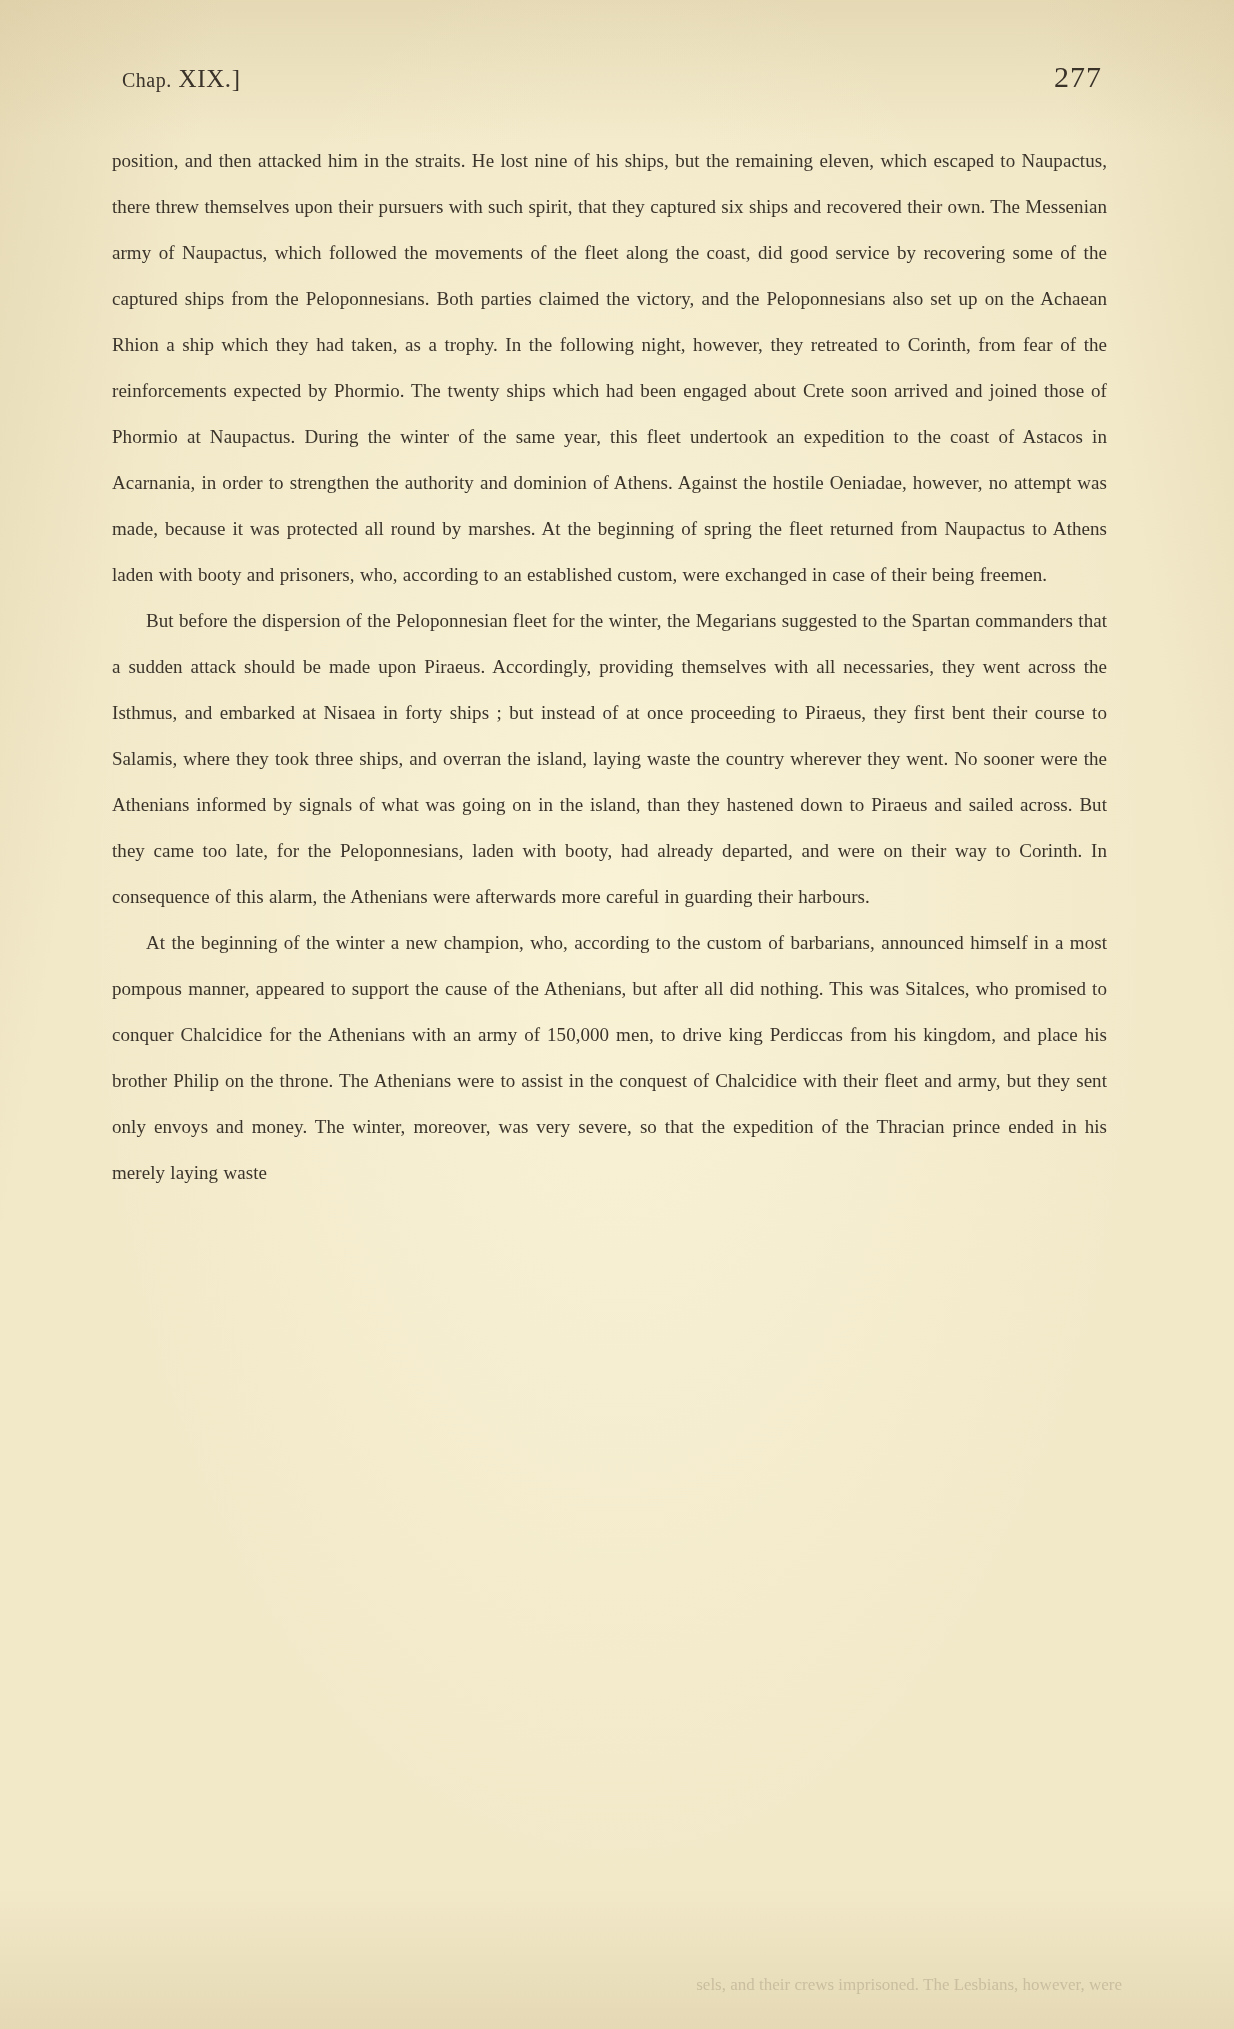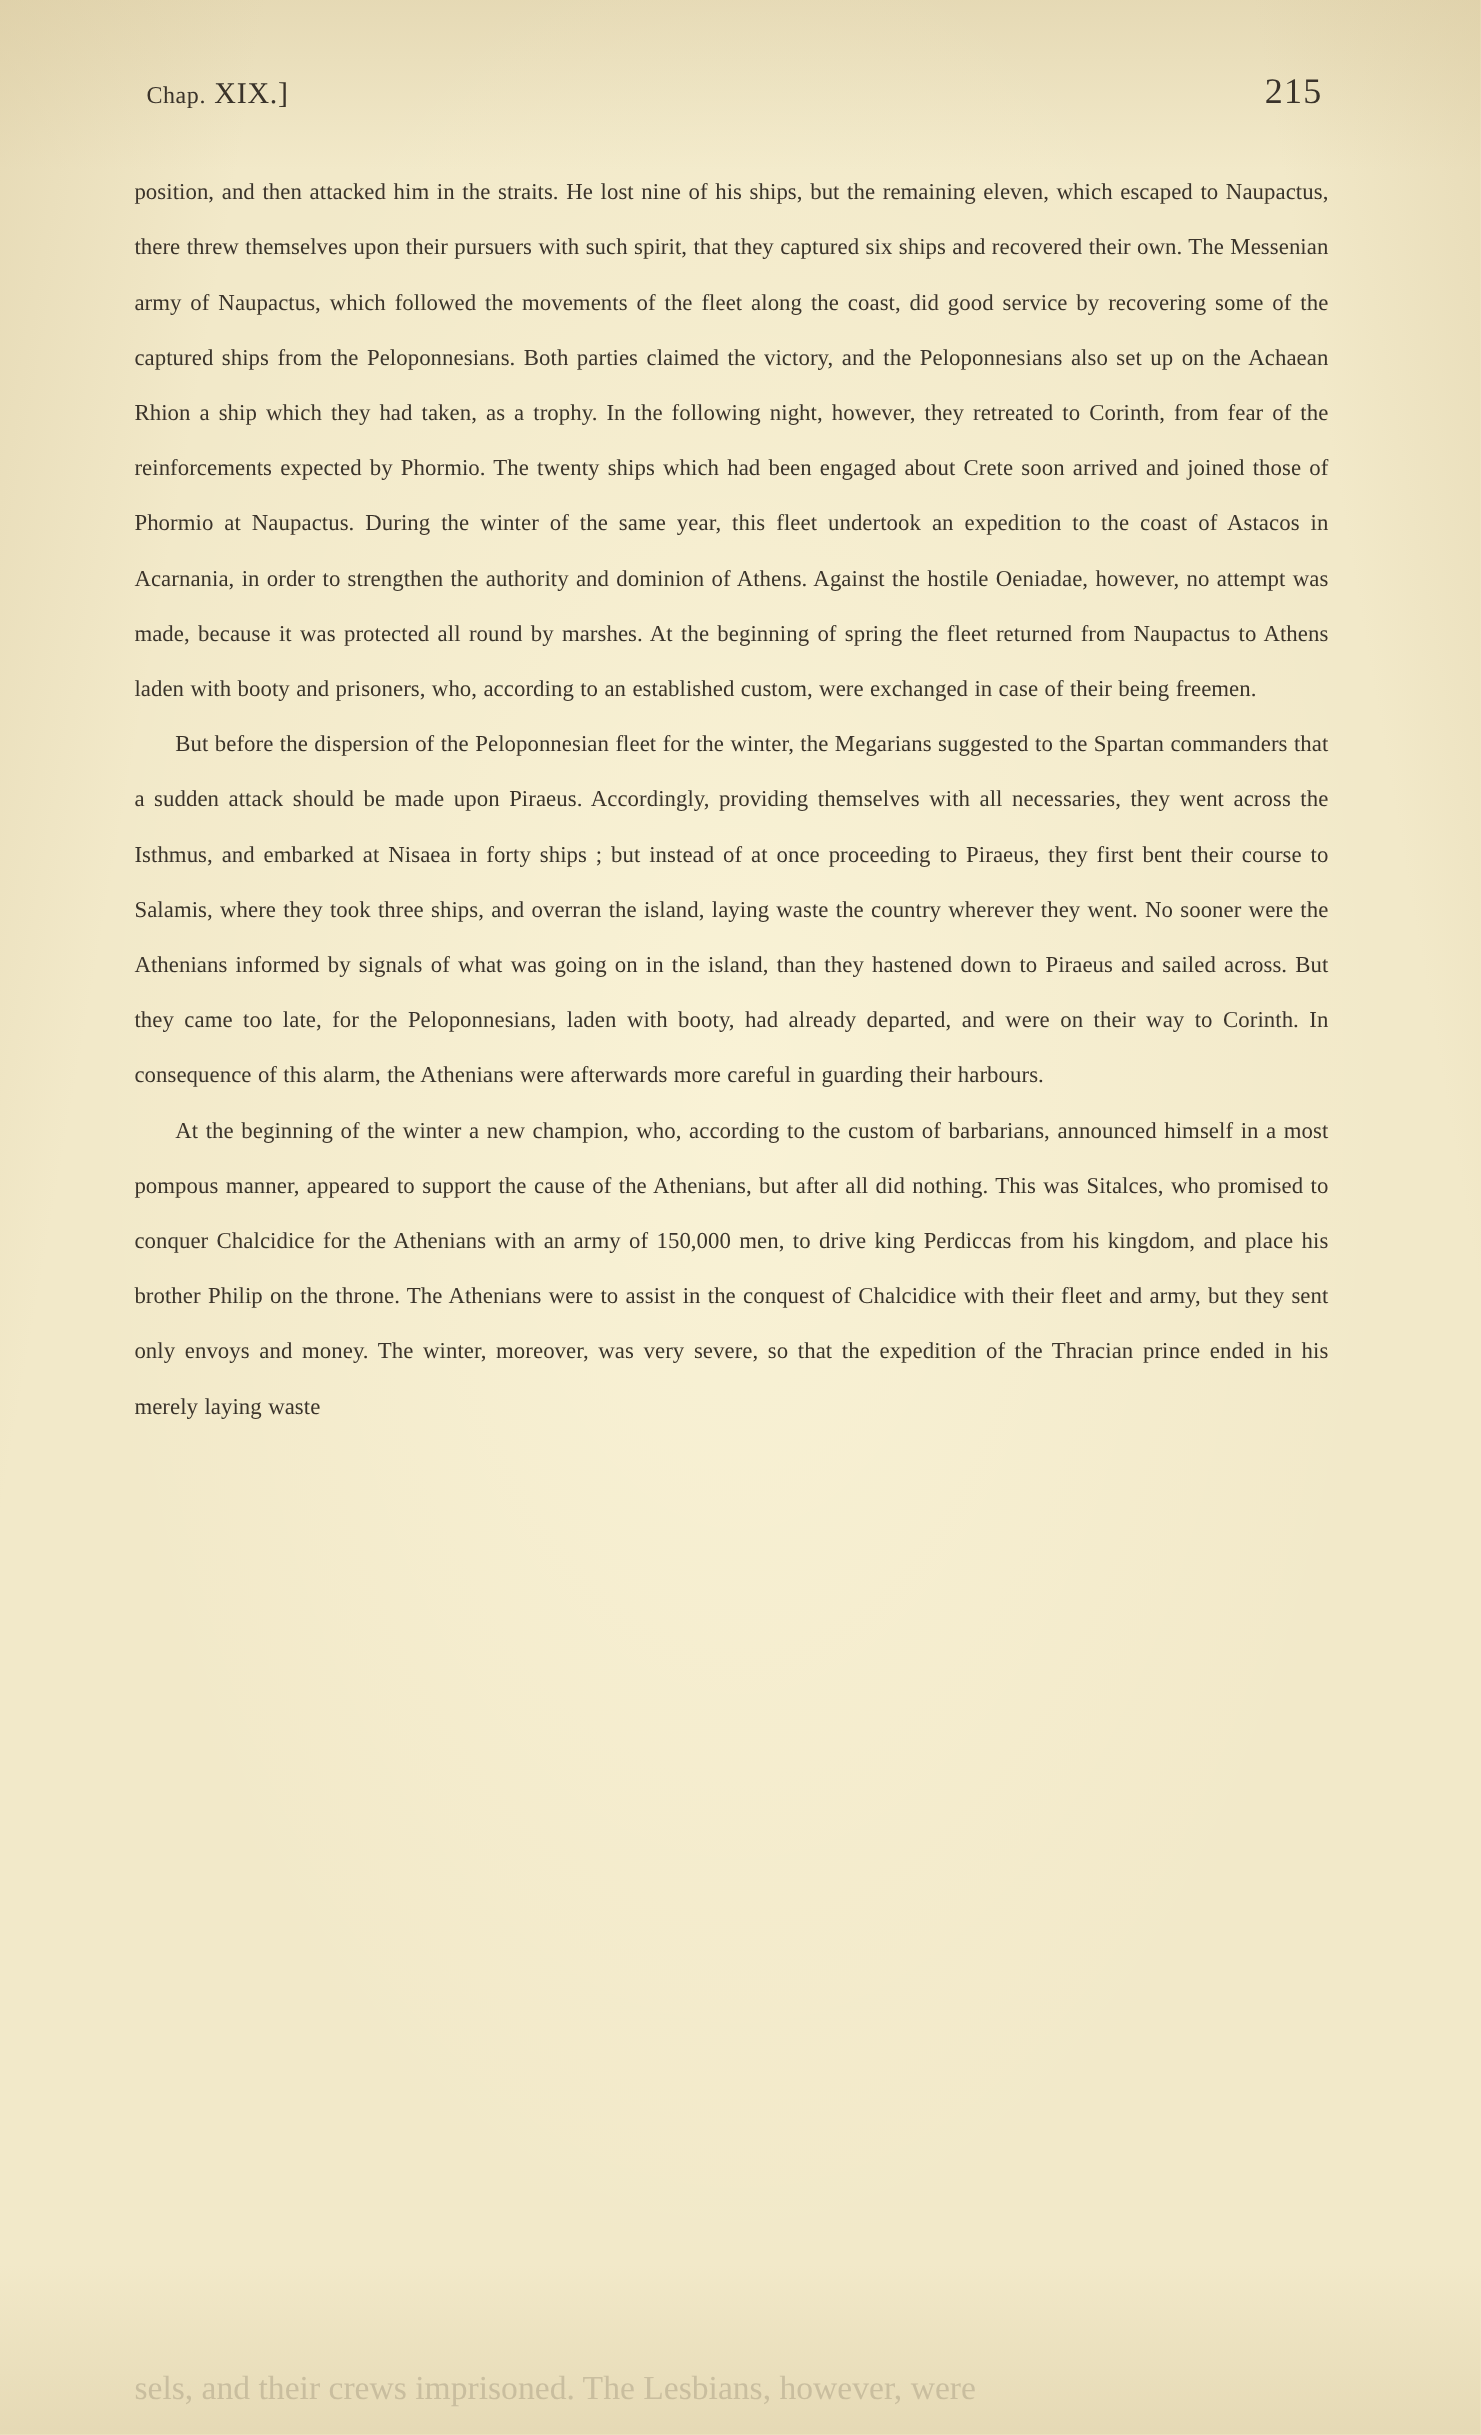--- a/index.html
+++ b/index.html
@@ -76,41 +76,41 @@
     margin: 0;
   }
   .body-text p.indent {
     text-indent: 34px;
   }
   .ghost {
     position: absolute;
     left: 112px;
     top: 1975px;
     width: 1010px;
-    text-align: left;
-    font-size: 28px;
+    text-align: right;
+    font-size: 17px;
     color: rgba(150,140,115,0.38);
     filter: blur(0.6px);
     white-space: nowrap;
     overflow: hidden;
   }
 </style>
 </head>
 <body>
 
 <div class="page"></div>
 
 <div class="content">
 
   <div class="running-head">
     <div class="rh-left">
       <span class="smallcaps">Chap.</span>
       <span>XIX.]</span>
     </div>
-    <div class="rh-right">215</div>
+    <div class="rh-right">277</div>
   </div>
 
   <div class="body-text">
     <p>position, and then attacked him in the straits.  He lost nine of his ships, but the remaining eleven, which escaped to Naupactus, there threw themselves upon their pursuers with such spirit, that they captured six ships and recovered their own.  The Messenian army of Naupactus, which followed the movements of the fleet along the coast, did good service by recovering some of the captured ships from the Peloponnesians.  Both parties claimed the victory, and the Peloponnesians also set up on the Achaean Rhion a ship which they had taken, as a trophy.  In the following night, however, they retreated to Corinth, from fear of the reinforcements expected by Phormio.  The twenty ships which had been engaged about Crete soon arrived and joined those of Phormio at Naupactus.  During the winter of the same year, this fleet undertook an expedition to the coast of Astacos in Acarnania, in order to strengthen the authority and dominion of Athens.  Against the hostile Oeniadae, however, no attempt was made, because it was protected all round by marshes.  At the beginning of spring the fleet returned from Naupactus to Athens laden with booty and prisoners, who, according to an established custom, were exchanged in case of their being freemen.</p>
     <p class="indent">But before the dispersion of the Peloponnesian fleet for the winter, the Megarians suggested to the Spartan commanders that a sudden attack should be made upon Piraeus.  Accordingly, providing themselves with all necessaries, they went across the Isthmus, and embarked at Nisaea in forty ships ; but instead of at once proceeding to Piraeus, they first bent their course to Salamis, where they took three ships, and overran the island, laying waste the country wherever they went.  No sooner were the Athenians informed by signals of what was going on in the island, than they hastened down to Piraeus and sailed across.  But they came too late, for the Peloponnesians, laden with booty, had already departed, and were on their way to Corinth.  In consequence of this alarm, the Athenians were afterwards more careful in guarding their harbours.</p>
     <p class="indent">At the beginning of the winter a new champion, who, according to the custom of barbarians, announced himself in a most pompous manner, appeared to support the cause of the Athenians, but after all did nothing.  This was Sitalces, who promised to conquer Chalcidice for the Athenians with an army of 150,000 men, to drive king Perdiccas from his kingdom, and place his brother Philip on the throne.  The Athenians were to assist in the conquest of Chalcidice with their fleet and army, but they sent only envoys and money.  The winter, moreover, was very severe, so that the expedition of the Thracian prince ended in his merely laying waste</p>
   </div>
 
 </div>
 

